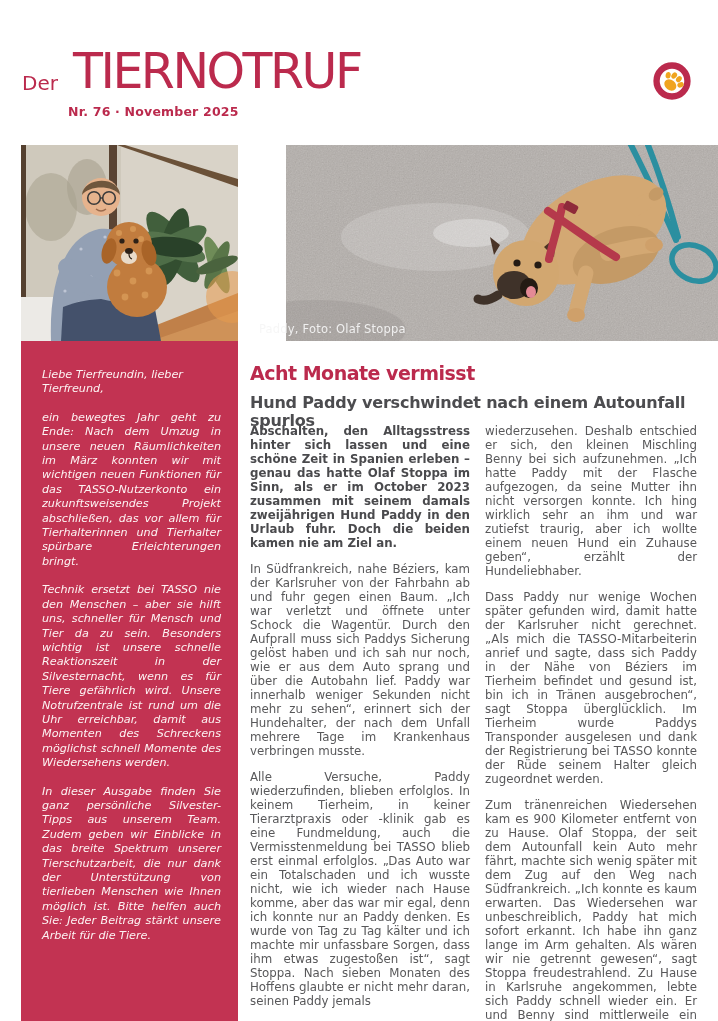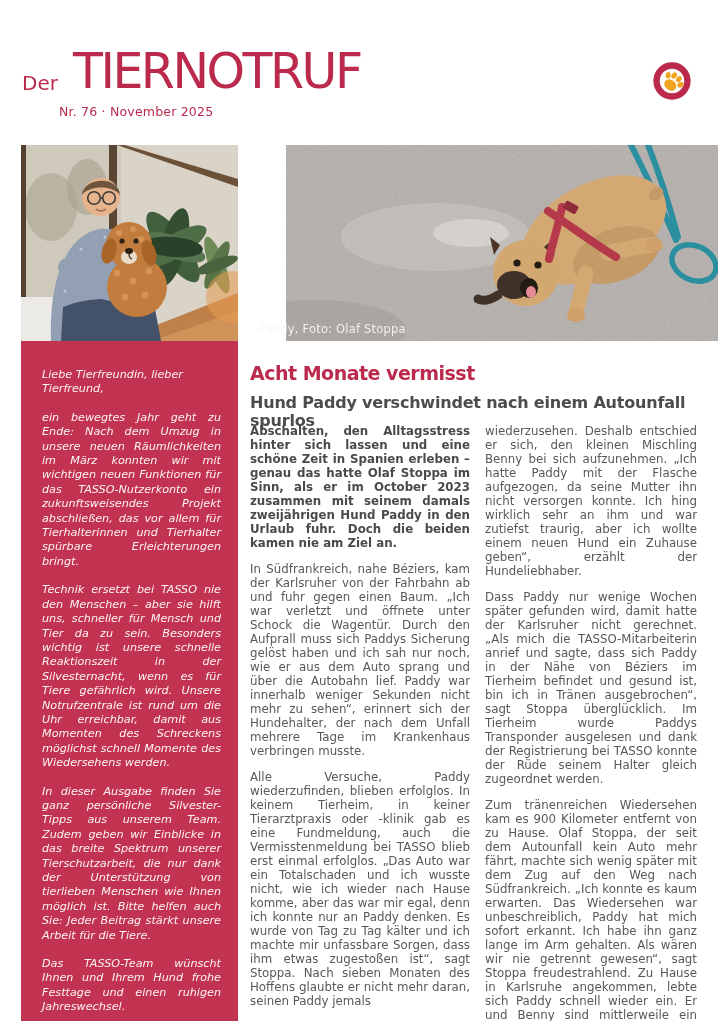--- a/index.html
+++ b/index.html
@@ -10,21 +10,21 @@
     --dark-gray:#4c4c4f;
   }
   html,body{margin:0;padding:0;background:#ffffff;}
   .page{
     position:relative;width:718px;height:1021px;background:#fff;overflow:hidden;
     font-family:"DejaVu Sans","Liberation Sans",sans-serif;
   }
   
   .m-der{position:absolute;left:22px;top:73px;font-size:20px;font-weight:500;color:var(--brand-red);line-height:1;}
   .m-title{position:absolute;left:73px;top:47px;font-size:49px;font-weight:400;letter-spacing:-2.5px;color:var(--brand-red);line-height:1;}
-  .m-issue{position:absolute;left:59px;top:104px;font-size:12.5px;font-weight:400;color:var(--brand-red);letter-spacing:.2px;}
+  .m-issue{position:absolute;left:68px;top:104px;font-size:12.5px;font-weight:700;color:var(--brand-red);letter-spacing:.2px;}
   .brand{position:absolute;top:61px;right:26px;display:flex;align-items:center;}
   .brand-text{font-size:42px;font-weight:700;color:var(--brand-red);letter-spacing:-1px;line-height:1;}
   .brand-o{width:40px;height:40px;margin-left:1px;display:block;}
   
   .photo-left{position:absolute;left:21px;top:145px;width:217px;height:196px;overflow:hidden;}
   .photo-dog{position:absolute;left:250px;top:145px;width:468px;height:196px;overflow:hidden;margin:0;padding-left:36px;}
   .photo-left svg,.photo-dog svg{display:block;}
   .dog-caption{position:absolute;left:9px;bottom:5px;color:rgba(245,245,245,.92);font-size:11.5px;letter-spacing:.2px;}
   
   .red-panel{
@@ -142,21 +142,20 @@
       </g>
     </svg>
   </div>
 
   <aside class="red-panel">
     <div class="letter">
       <p class="greet">Liebe Tierfreundin, lieber Tierfreund,</p>
       <p>ein bewegtes Jahr geht zu Ende: Nach dem Umzug in unsere neuen Räumlichkeiten im März konnten wir mit wichtigen neuen Funktionen für das TASSO-Nutzerkonto ein zukunftsweisendes Projekt abschließen, das vor allem für Tierhalterinnen und Tierhalter spürbare Erleichterungen bringt.</p>
       <p>Technik ersetzt bei TASSO nie den Menschen – aber sie hilft uns, schneller für Mensch und Tier da zu sein. Besonders wichtig ist unsere schnelle Reaktionszeit in der Silvesternacht, wenn es für Tiere gefährlich wird. Unsere Notrufzentrale ist rund um die Uhr erreichbar, damit aus Momenten des Schreckens möglichst schnell Momente des Wiedersehens werden.</p>
       <p>In dieser Ausgabe finden Sie ganz persönliche Silvester-Tipps aus unserem Team. Zudem geben wir Einblicke in das breite Spektrum unserer Tierschutzarbeit, die nur dank der Unterstützung von tierlieben Menschen wie Ihnen möglich ist. Bitte helfen auch Sie: Jeder Beitrag stärkt unsere Arbeit für die Tiere.</p>
-      <p>Das TASSO-Team wünscht Ihnen und Ihrem Hund frohe Festtage und einen ruhigen Jahreswechsel.</p>
 
     </div>
   </aside>
 
   <figure class="photo-dog">
     <svg viewBox="0 0 468 196" width="468" height="196">
       <defs>
         <filter id="carpetNoise" x="0" y="0" width="100%" height="100%">
           <feTurbulence type="fractalNoise" baseFrequency="0.75" numOctaves="3" stitchTiles="stitch"></feTurbulence>
           <feColorMatrix type="saturate" values="0"></feColorMatrix>

